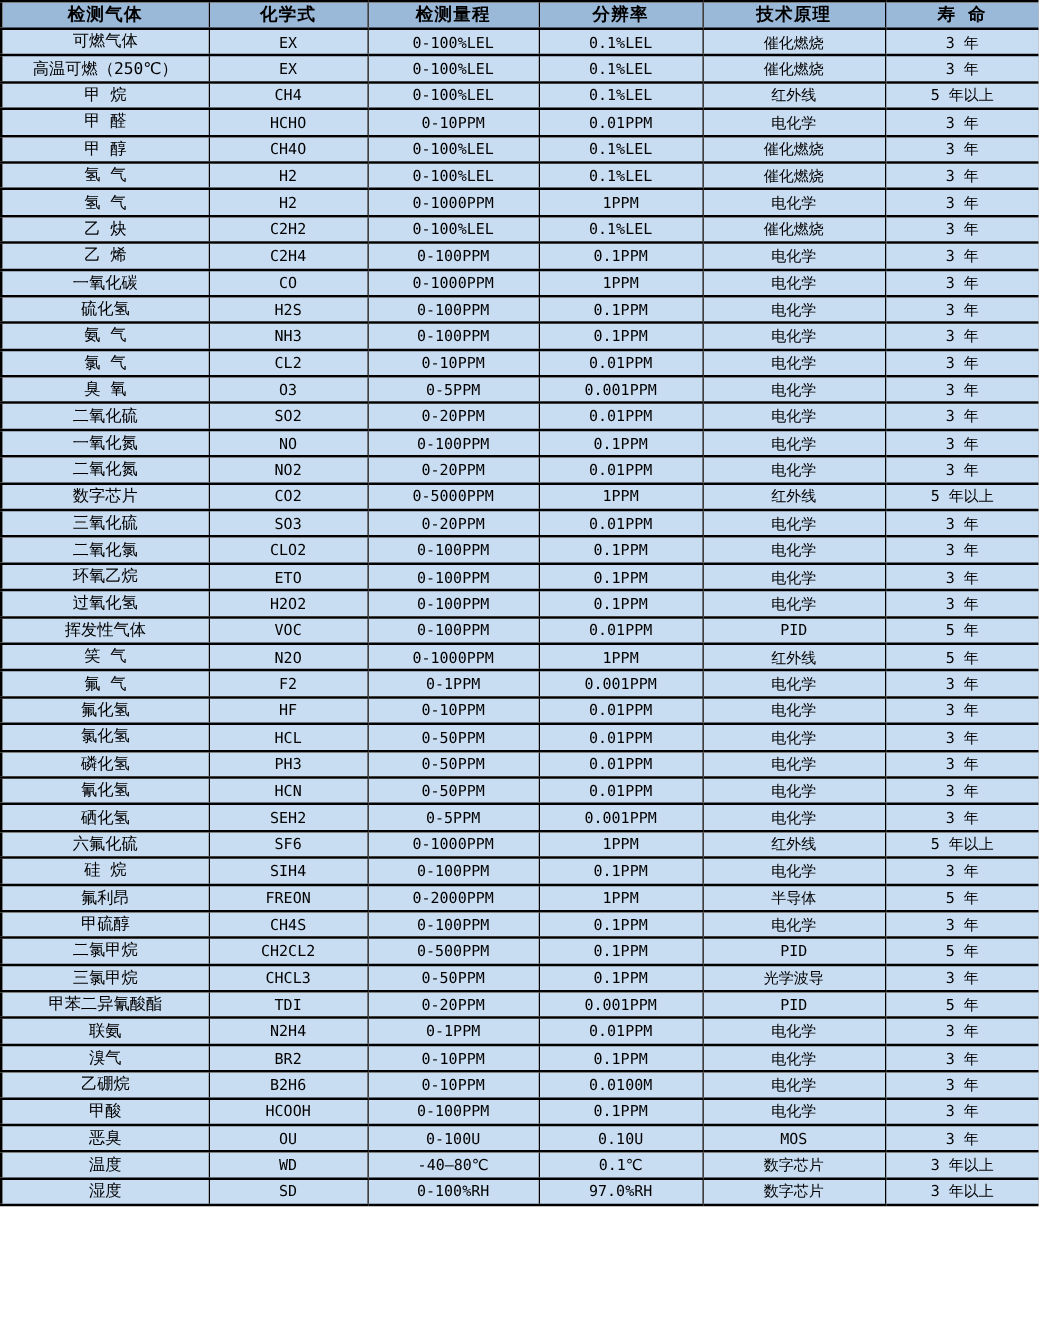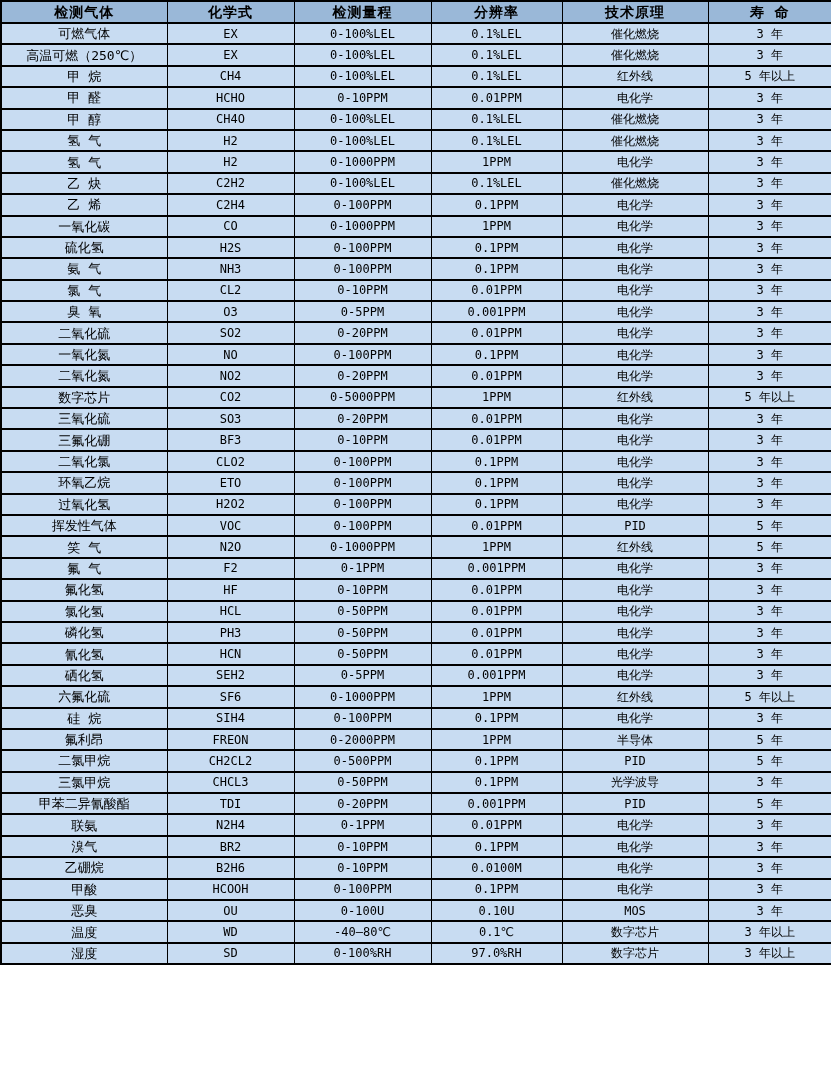--- a/index.html
+++ b/index.html
@@ -223,28 +223,20 @@
         </tr>
         <tr>
           <td>三氧化硫</td>
           <td>SO3</td>
           <td>0-20PPM</td>
           <td>0.01PPM</td>
           <td>电化学</td>
           <td>3 年</td>
         </tr>
         <tr>
-          <td>三氟化硼</td>
-          <td>BF3</td>
-          <td>0-10PPM</td>
-          <td>0.01PPM</td>
-          <td>电化学</td>
-          <td>3 年</td>
-        </tr>
-        <tr>
           <td>二氧化氯</td>
           <td>CLO2</td>
           <td>0-100PPM</td>
           <td>0.1PPM</td>
           <td>电化学</td>
           <td>3 年</td>
         </tr>
         <tr>
           <td>环氧乙烷</td>
           <td>ETO</td>
@@ -341,20 +333,28 @@
           <td>电化学</td>
           <td>3 年</td>
         </tr>
         <tr>
           <td>氟利昂</td>
           <td>FREON</td>
           <td>0-2000PPM</td>
           <td>1PPM</td>
           <td>半导体</td>
           <td>5 年</td>
+        </tr>
+        <tr>
+          <td>甲硫醇</td>
+          <td>CH4S</td>
+          <td>0-100PPM</td>
+          <td>0.1PPM</td>
+          <td>电化学</td>
+          <td>3 年</td>
         </tr>
         <tr>
           <td>二氯甲烷</td>
           <td>CH2CL2</td>
           <td>0-500PPM</td>
           <td>0.1PPM</td>
           <td>PID</td>
           <td>5 年</td>
         </tr>
         <tr>

